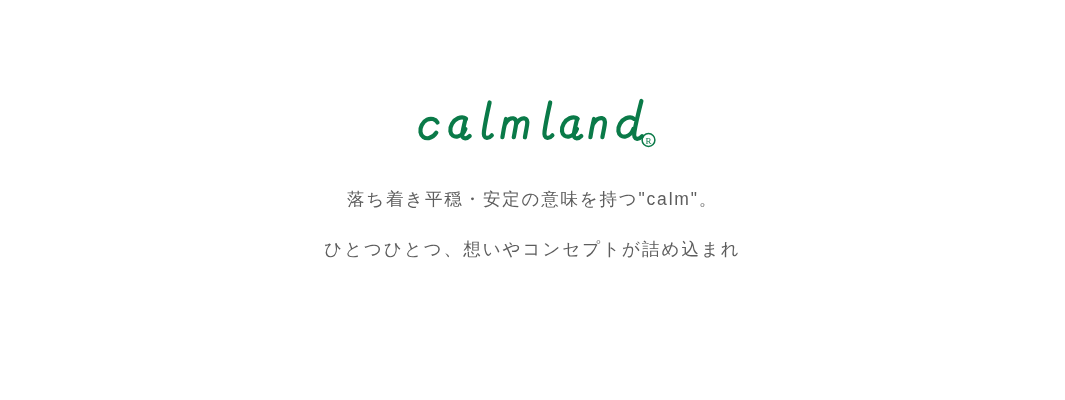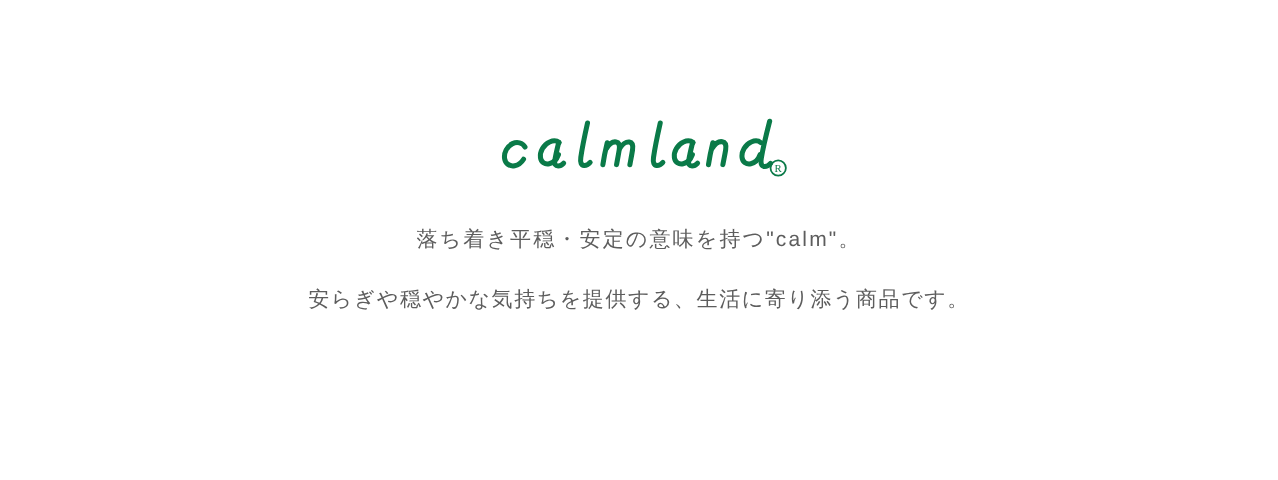--- a/index.html
+++ b/index.html
@@ -91,16 +91,16 @@
 
       <g>
         <circle cx="238.5" cy="44.0" r="6.4" fill="none" stroke="#0a7a48" stroke-width="1.5"></circle>
         <text x="238.5" y="47.6" text-anchor="middle" font-family="'Liberation Serif', serif" font-size="9" fill="#0a7a48">R</text>
       </g>
     </svg>
   </div>
 
   <div class="tagline-block">
     <div class="tagline-line line-1">落ち着き平穏・安定の意味を持つ"calm"。</div>
-    <div class="tagline-line line-3">安らぎや穏やかな気持ちを提供する、生活に寄り添う商品です。</div>
+    <div class="tagline-line line-2">ひとつひとつ、想いやコンセプトが詰め込まれ</div>
   </div>
 
 </div>
 
 </body></html>

